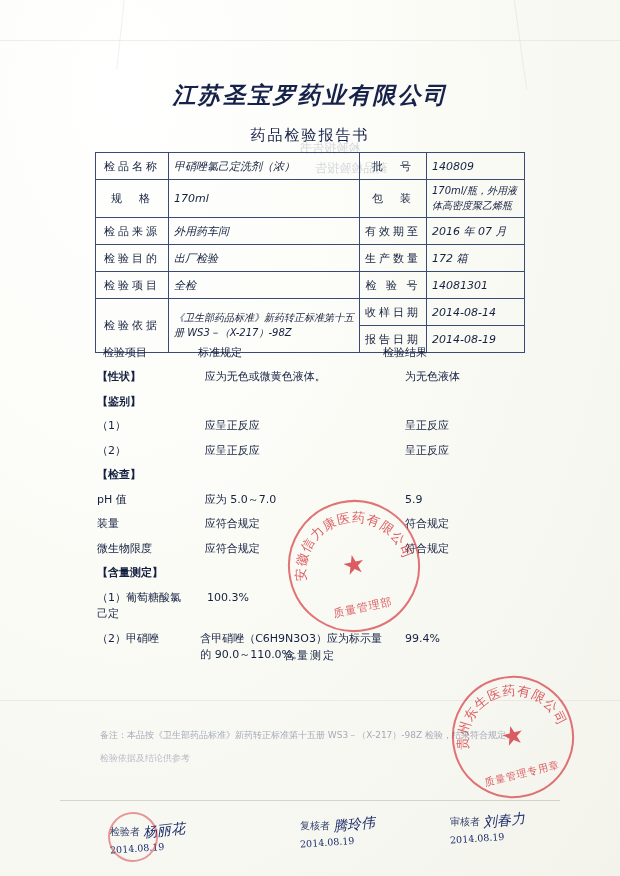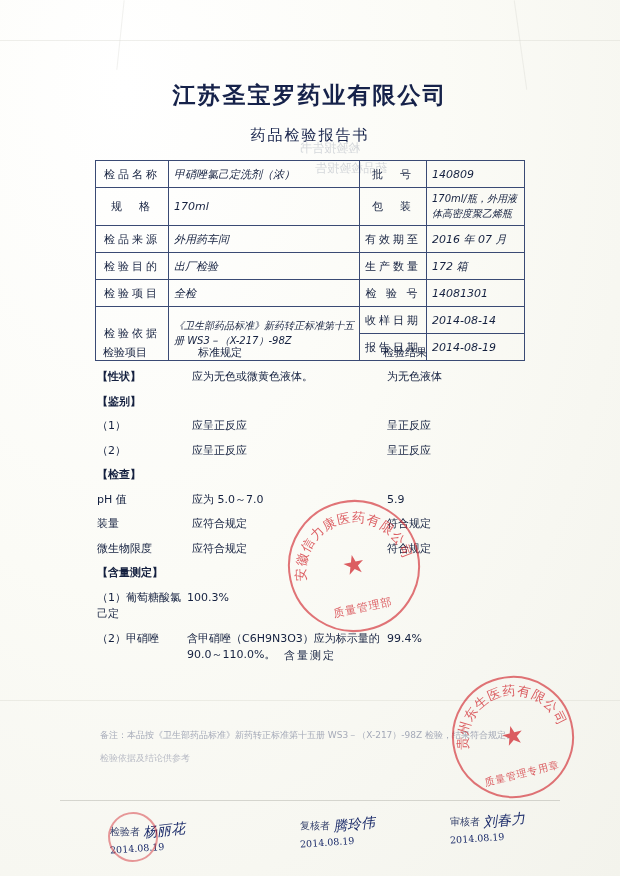--- a/index.html
+++ b/index.html
@@ -19,38 +19,38 @@
   
   .streak{position:absolute;background:rgba(200,200,190,.25);}
   .s1{left:120px;top:0;width:1px;height:70px;transform:rotate(6deg);}
   .s2{left:520px;top:0;width:1px;height:90px;transform:rotate(-8deg);}
   .s3{left:0;top:40px;width:620px;height:1px;background:rgba(210,210,200,.35);}
   .s4{left:0;top:700px;width:620px;height:1px;background:rgba(215,215,205,.4);}
 
   .title{
     position:absolute;left:0;top:80px;width:620px;text-align:center;
     font-family:"DejaVu Serif","Liberation Serif",serif;
-    font-size:23px;font-weight:bold;letter-spacing:2px;color:#16224a;
+    font-size:23px;font-weight:bold;letter-spacing:2px;color:#16224a;font-style:italic;
   }
   .subtitle{
     position:absolute;left:0;top:126px;width:620px;text-align:center;
     font-family:"DejaVu Serif","Liberation Serif",serif;
     font-size:15px;font-weight:normal;letter-spacing:2px;color:#16224a;
   }
 
   
   .ghost{
     position:absolute;color:rgba(120,130,150,.30);
     font-size:12px;transform:scaleX(-1);
     font-family:"DejaVu Serif","Liberation Serif",serif;
     pointer-events:none;
   }
 
   table.main{
-    position:absolute;left:95px;top:160px;width:430px;
+    position:absolute;left:95px;top:152px;width:430px;
     border-collapse:collapse;
     font-size:11px;
   }
   table.main td{
     border:1px solid #3a4a74;
     padding:4px 5px;
     height:18px;
     vertical-align:middle;
     color:#14203f;
   }
@@ -61,21 +61,21 @@
 
   
   .results{
     position:absolute;left:95px;top:345px;width:430px;
     font-size:11px;color:#14203f;
   }
   .res-head{display:flex;margin-bottom:9px;}
   .res-head .c1{width:95px;padding-left:8px;}
   .res-head .c2{width:185px;}
   .res-head .c3{width:140px;text-align:left;}
-  .row{display:flex;margin-bottom:8px;line-height:1.5;}
+  .row{display:flex;margin-bottom:8px;line-height:1.5;gap:20px;}
   .row .c1{width:95px;padding-left:2px;}
   .row .c2{width:195px;}
   .row .c3{width:130px;text-align:left;}
   .indent{padding-left:24px;}
   .sect{font-weight:bold;}
   .blank{
     position:absolute;left:95px;top:648px;width:430px;text-align:center;
     font-size:11px;color:#14203f;letter-spacing:2px;
   }
 

